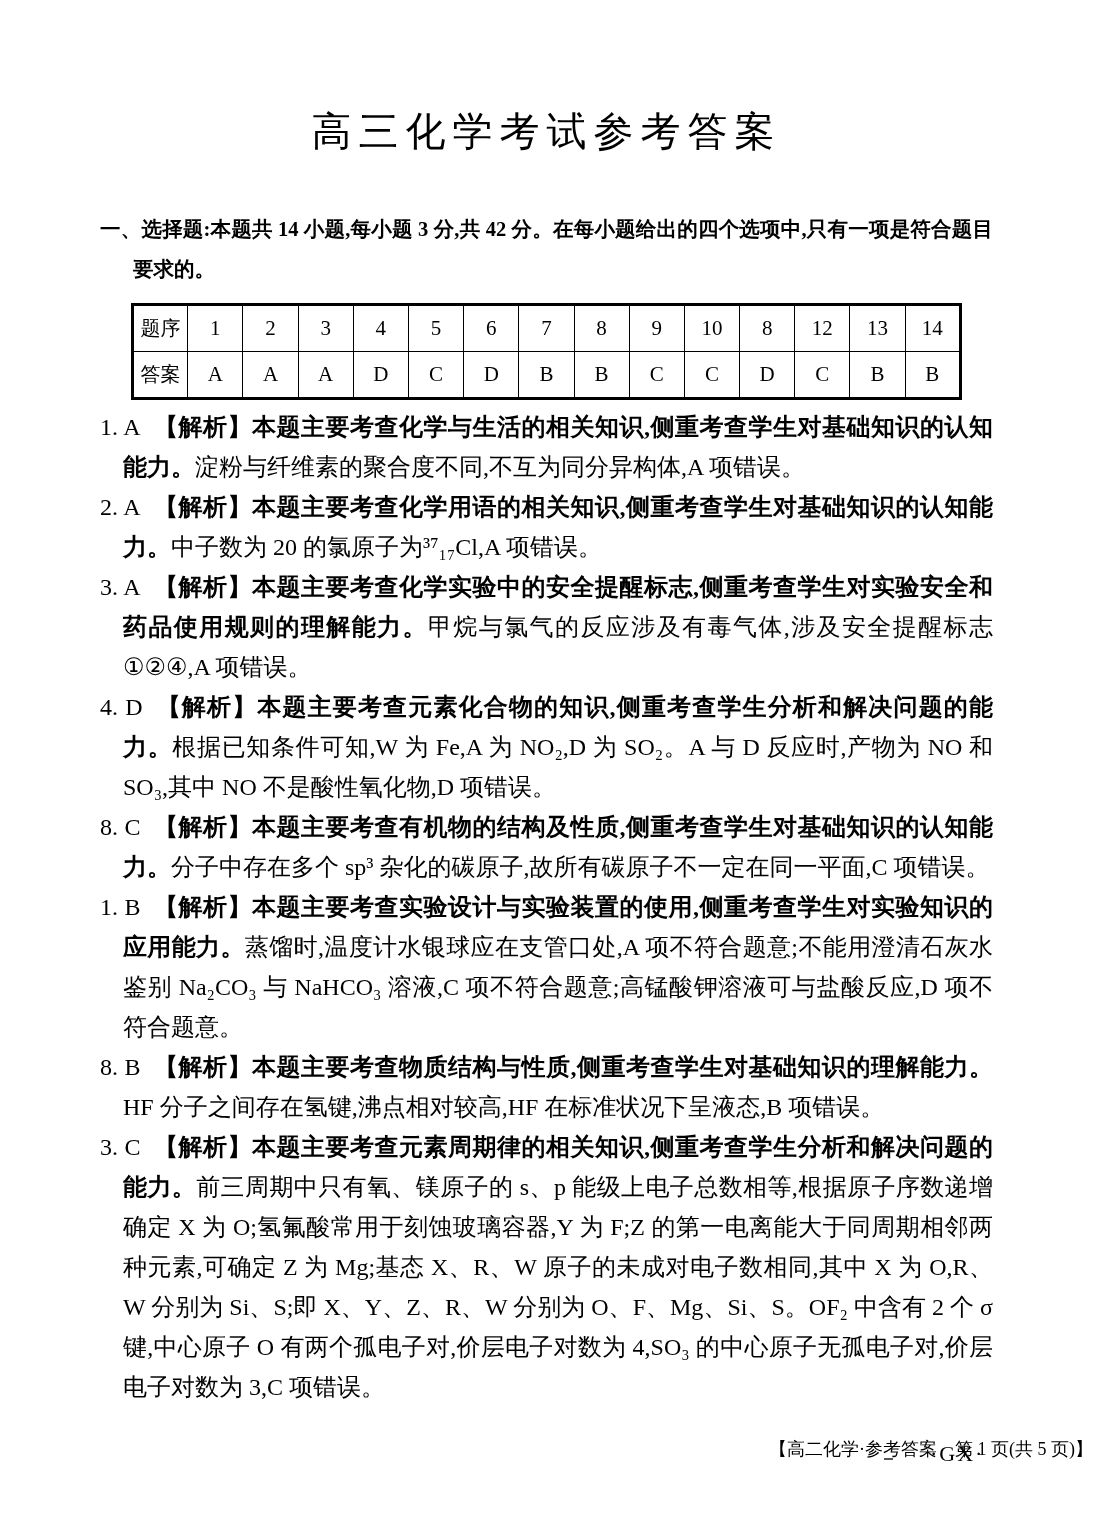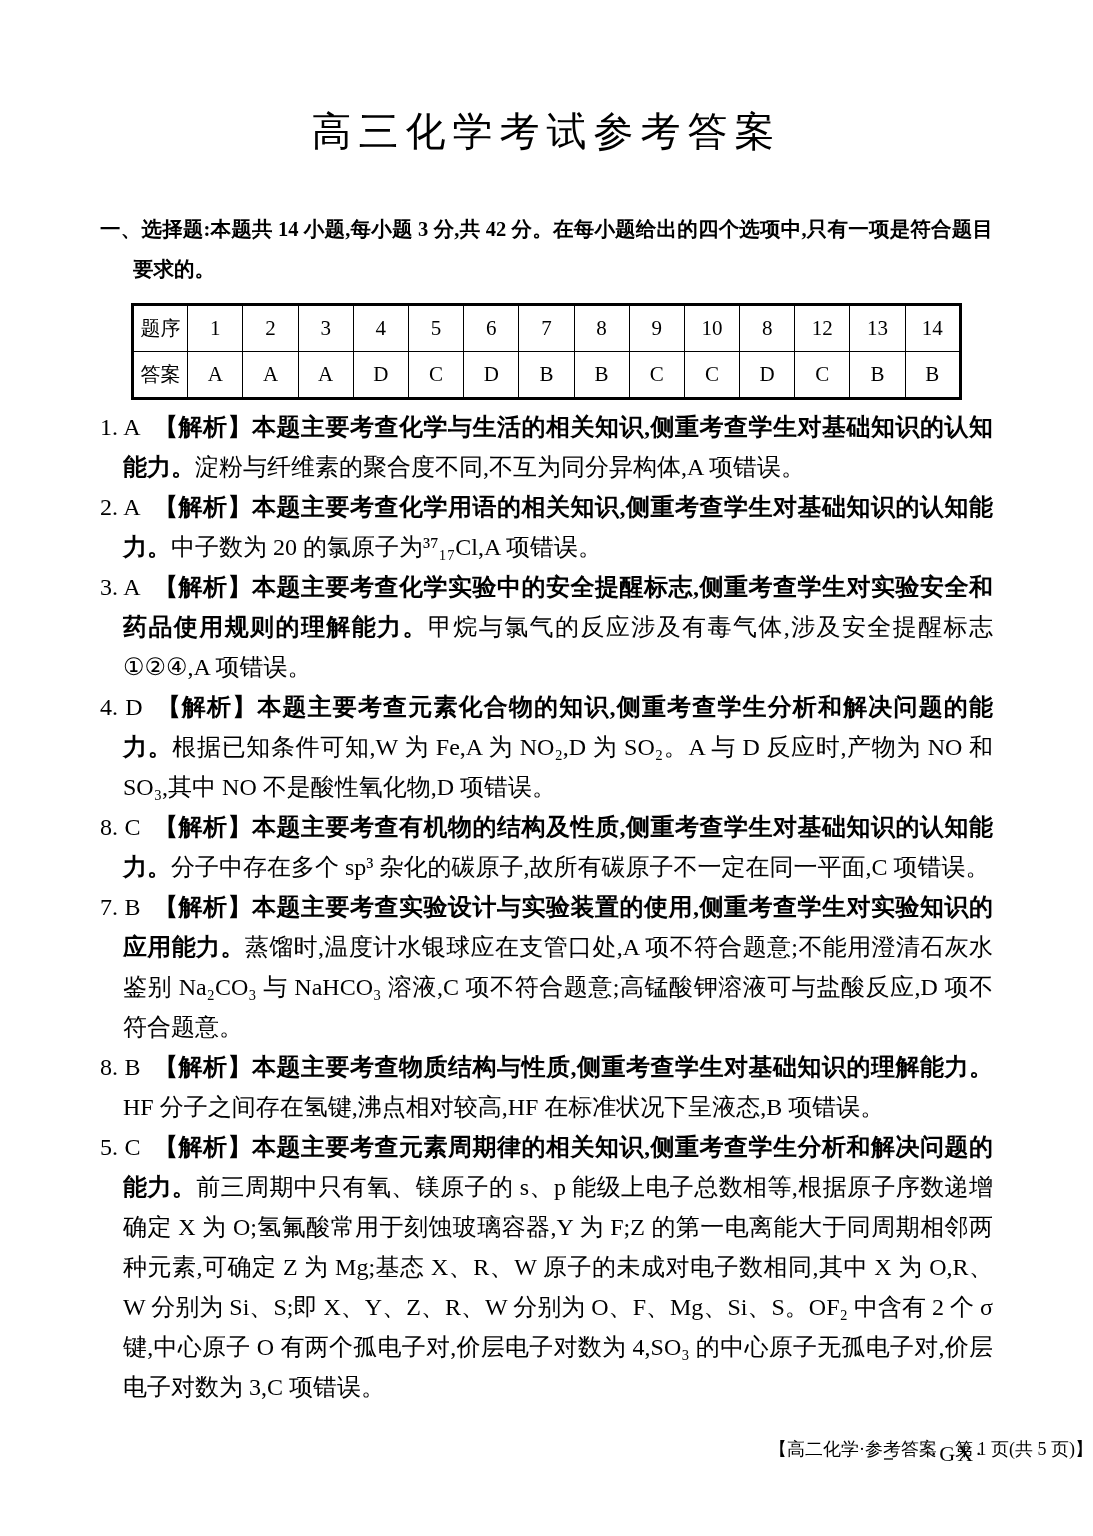--- a/index.html
+++ b/index.html
@@ -141,27 +141,27 @@
       <div class="item">
         <span class="num">3. A</span><span class="bold">【解析】本题主要考查化学实验中的安全提醒标志,侧重考查学生对实验安全和药品使用规则的理解能力。</span><span>甲烷与氯气的反应涉及有毒气体,涉及安全提醒标志①②④,A 项错误。</span>
       </div>
       <div class="item">
         <span class="num">4. D</span><span class="bold">【解析】本题主要考查元素化合物的知识,侧重考查学生分析和解决问题的能力。</span><span>根据已知条件可知,W 为 Fe,A 为 NO₂,D 为 SO₂。A 与 D 反应时,产物为 NO 和 SO₃,其中 NO 不是酸性氧化物,D 项错误。</span>
       </div>
       <div class="item">
         <span class="num">8. C</span><span class="bold">【解析】本题主要考查有机物的结构及性质,侧重考查学生对基础知识的认知能力。</span><span>分子中存在多个 sp³ 杂化的碳原子,故所有碳原子不一定在同一平面,C 项错误。</span>
       </div>
       <div class="item">
-        <span class="num">7. B</span><span class="bold">【解析】本题主要考查实验设计与实验装置的使用,侧重考查学生对实验知识的应用能力。</span><span>蒸馏时,温度计水银球应在支管口处,A 项不符合题意;不能用澄清石灰水鉴别 Na₂CO₃ 与 NaHCO₃ 溶液,C 项不符合题意;高锰酸钾溶液可与盐酸反应,D 项不符合题意。</span>
+        <span class="num">1. B</span><span class="bold">【解析】本题主要考查实验设计与实验装置的使用,侧重考查学生对实验知识的应用能力。</span><span>蒸馏时,温度计水银球应在支管口处,A 项不符合题意;不能用澄清石灰水鉴别 Na₂CO₃ 与 NaHCO₃ 溶液,C 项不符合题意;高锰酸钾溶液可与盐酸反应,D 项不符合题意。</span>
       </div>
       <div class="item">
         <span class="num">8. B</span><span class="bold">【解析】本题主要考查物质结构与性质,侧重考查学生对基础知识的理解能力。</span><span>HF 分子之间存在氢键,沸点相对较高,HF 在标准状况下呈液态,B 项错误。</span>
       </div>
       <div class="item">
-        <span class="num">5. C</span><span class="bold">【解析】本题主要考查元素周期律的相关知识,侧重考查学生分析和解决问题的能力。</span><span>前三周期中只有氧、镁原子的 s、p 能级上电子总数相等,根据原子序数递增确定 X 为 O;氢氟酸常用于刻蚀玻璃容器,Y 为 F;Z 的第一电离能大于同周期相邻两种元素,可确定 Z 为 Mg;基态 X、R、W 原子的未成对电子数相同,其中 X 为 O,R、W 分别为 Si、S;即 X、Y、Z、R、W 分别为 O、F、Mg、Si、S。OF₂ 中含有 2 个 σ 键,中心原子 O 有两个孤电子对,价层电子对数为 4,SO₃ 的中心原子无孤电子对,价层电子对数为 3,C 项错误。</span>
+        <span class="num">3. C</span><span class="bold">【解析】本题主要考查元素周期律的相关知识,侧重考查学生分析和解决问题的能力。</span><span>前三周期中只有氧、镁原子的 s、p 能级上电子总数相等,根据原子序数递增确定 X 为 O;氢氟酸常用于刻蚀玻璃容器,Y 为 F;Z 的第一电离能大于同周期相邻两种元素,可确定 Z 为 Mg;基态 X、R、W 原子的未成对电子数相同,其中 X 为 O,R、W 分别为 Si、S;即 X、Y、Z、R、W 分别为 O、F、Mg、Si、S。OF₂ 中含有 2 个 σ 键,中心原子 O 有两个孤电子对,价层电子对数为 4,SO₃ 的中心原子无孤电子对,价层电子对数为 3,C 项错误。</span>
       </div>
     </div>
 
   </div>
 
   <div class="footer-line">【高二化学·参考答案　第 1 页(共 5 页)】</div>
   <div class="dash-mark"></div>
   <div class="gx-code">·GX·</div>
 </div>
 

